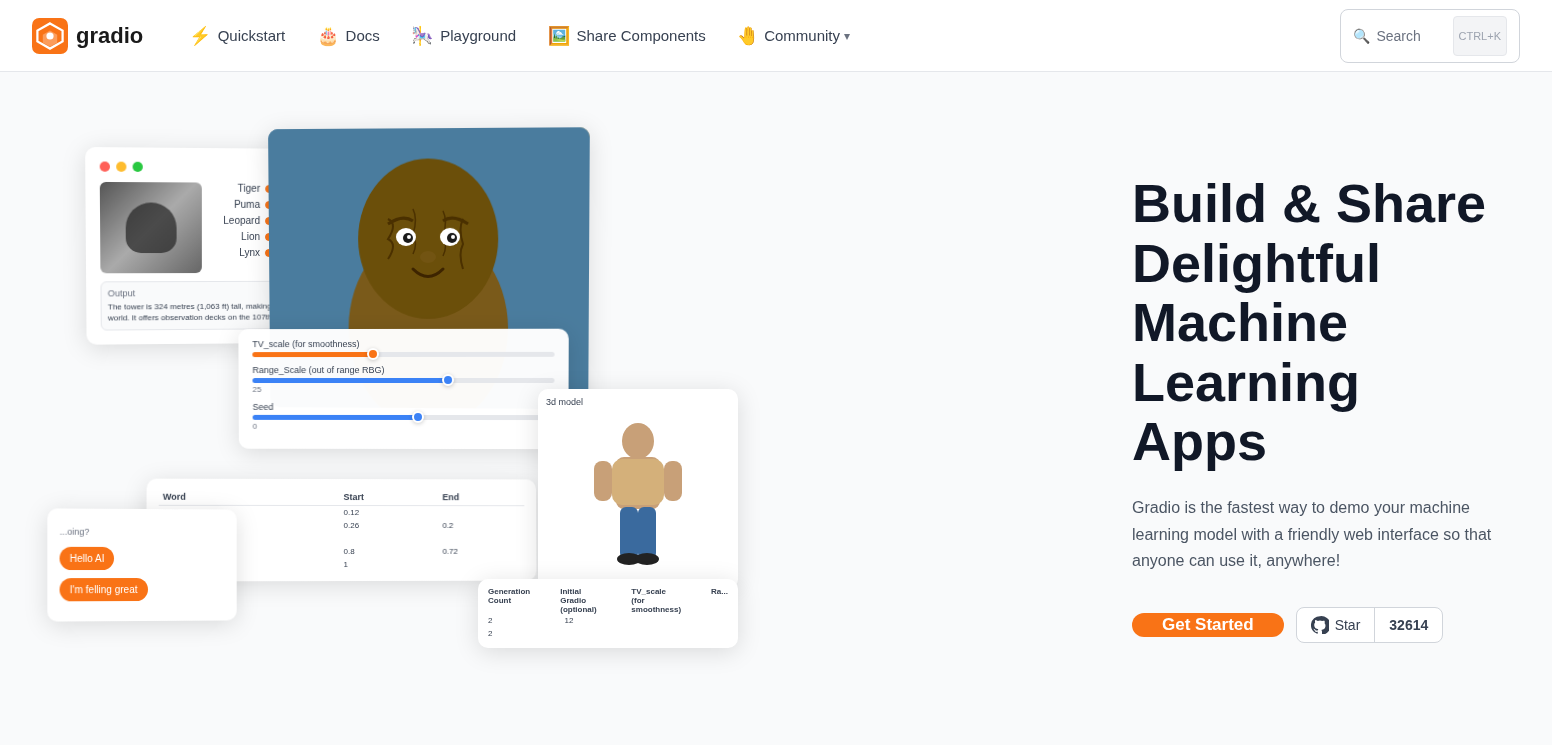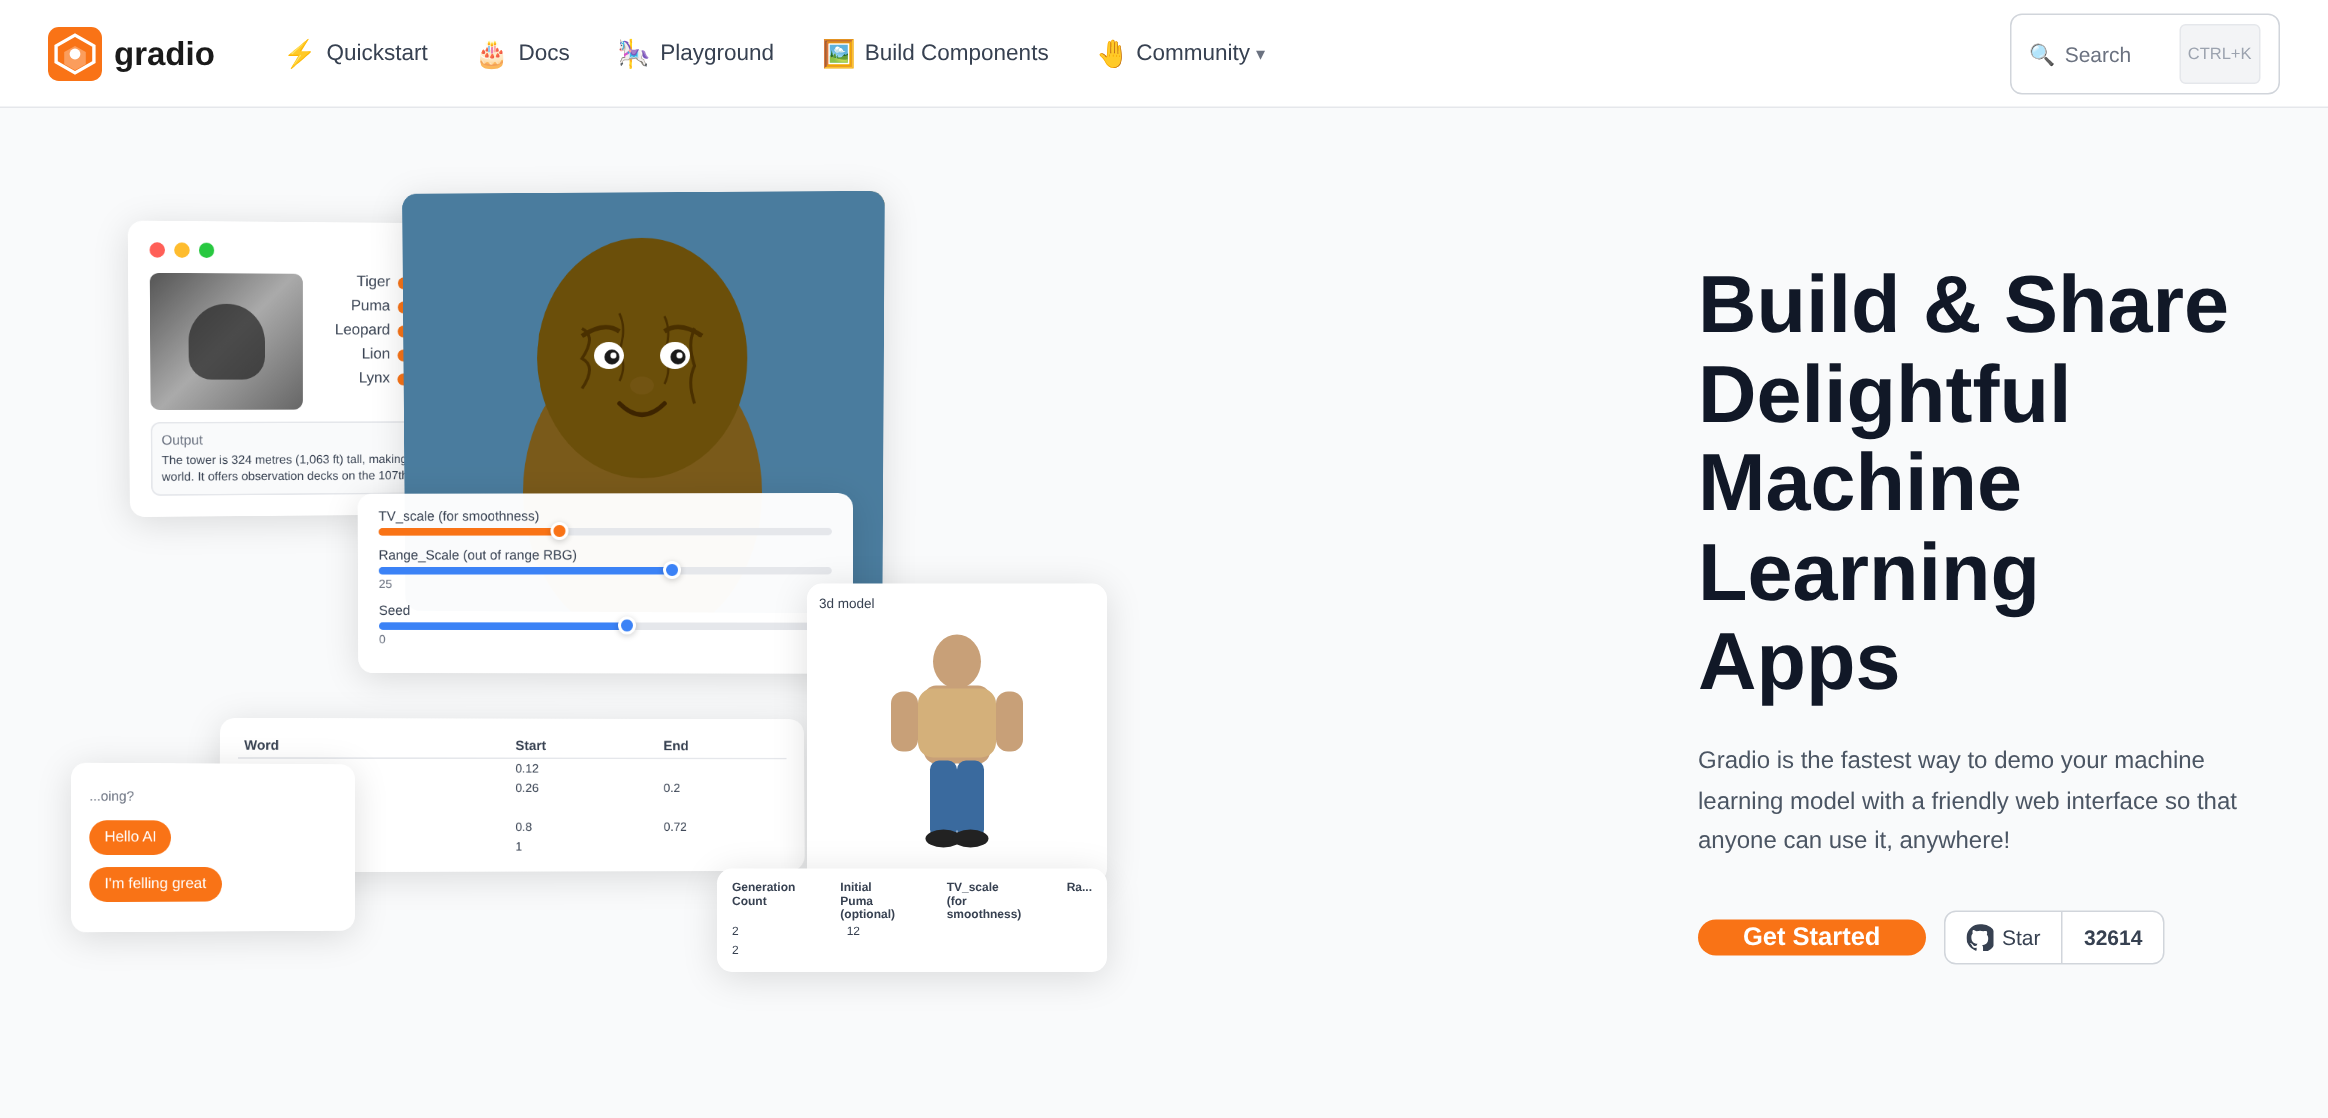--- a/index.html
+++ b/index.html
@@ -419,21 +419,21 @@
     <div class="nav-item">
       <span class="nav-emoji">🎂</span>
       <span>Docs</span>
     </div>
     <div class="nav-item">
       <span class="nav-emoji">🎠</span>
       <span>Playground</span>
     </div>
     <div class="nav-item">
       <span class="nav-emoji">🖼️</span>
-      <span>Build Components</span>
+      <span>Share Components</span>
     </div>
     <div class="nav-item has-chevron">
       <span class="nav-emoji">🤚</span>
       <span>Community</span>
       <span class="nav-chevron">▾</span>
     </div>
   </div>
 
   <div class="search-box">
     <span class="search-icon">🔍</span>
@@ -628,21 +628,21 @@
 
           <ellipse cx="71" cy="140" rx="12" ry="6" fill="#222"></ellipse>
           <ellipse cx="89" cy="140" rx="12" ry="6" fill="#222"></ellipse>
         </svg>
       </div>
     </div>
 
     <div class="mock-card card-gen">
       <div class="gen-header">
         <span>Generation Count</span>
-        <span>Initial Puma (optional)</span>
+        <span>Initial Gradio (optional)</span>
         <span>TV_scale (for smoothness)</span>
         <span>Ra...</span>
       </div>
       <div class="gen-row">
         <span>2</span>
         <span></span>
         <span>12</span>
         <span></span>
       </div>
       <div class="gen-row">

